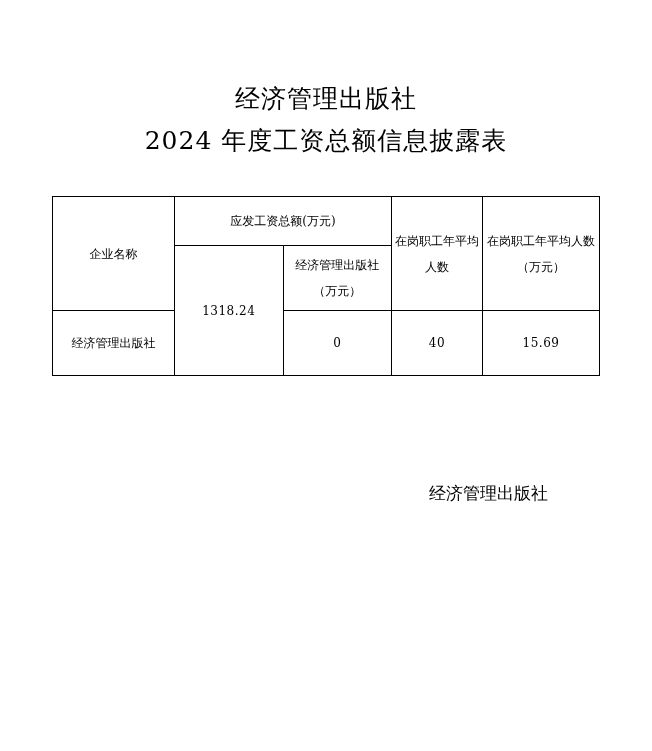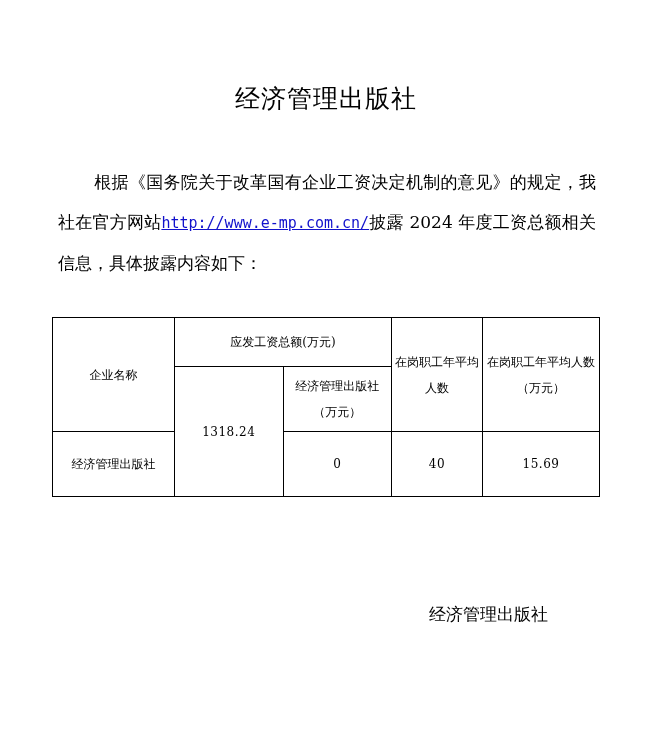--- a/index.html
+++ b/index.html
@@ -96,27 +96,23 @@
     letter-spacing: 0.5px;
   }
 </style>
 </head>
 <body>
 
 <div class="page">
 
   <div class="title-block">
     <div class="title-line">经济管理出版社</div>
+    <div class="title-line">2024 年度工资总额信息披露表</div>
   </div>
 
-  <div class="body-block">
-    <p>
-      <span class="indent"></span><span>根据《国务院关于改革国有企业工资决定机制的意见》的规定，我社在官方网站</span><a class="link" href="#">http://www.e-mp.com.cn/</a><span>披露 2024 年度工资总额相关信息，具体披露内容如下：</span>
-    </p>
-  </div>
 
   <div class="table-wrap">
     <table class="disclosure">
       <tbody>
         <tr class="row-head-1">
           <td class="c-name" rowspan="2">企业名称</td>
           <td colspan="2">应发工资总额(万元)</td>
           <td class="c-headcount" rowspan="2">在岗职工年平均人数</td>
           <td class="c-avg" rowspan="2">在岗职工年平均人数（万元）</td>
         </tr>

